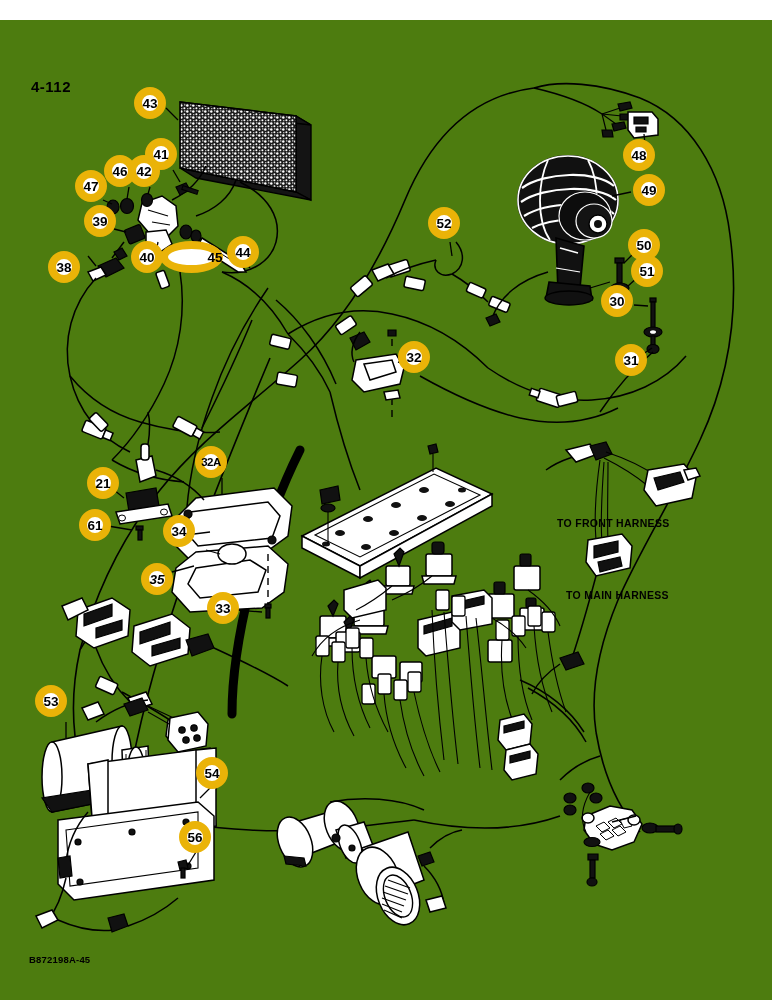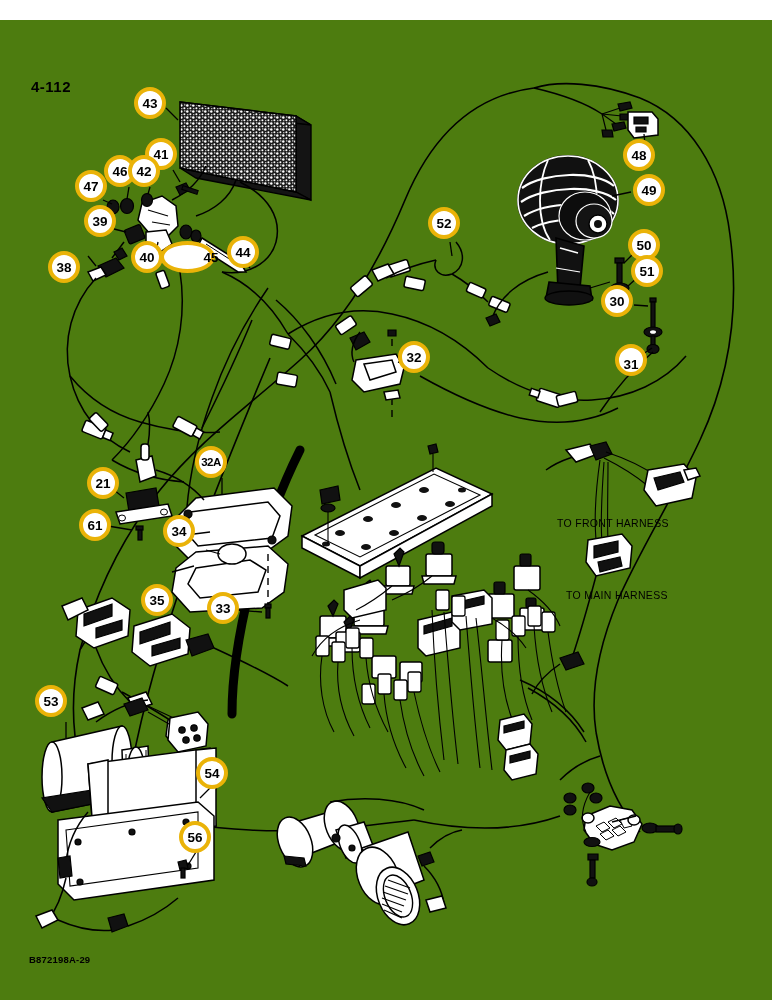--- a/index.html
+++ b/index.html
@@ -4,42 +4,42 @@
 <style>
   html,body{margin:0;padding:0;background:#ffffff;}
   body{width:772px;height:1000px;overflow:hidden;
        font-family:"Liberation Sans",sans-serif;color:#000;}
   #page{position:relative;width:772px;height:1000px;background:#4d7c0f;margin-top:20px;}
   svg#art{position:absolute;left:0;top:0;width:772px;height:1000px;}
   .pageno{position:absolute;left:31px;top:58px;font-size:15px;font-weight:bold;
           letter-spacing:.5px;}
   .figcode{position:absolute;left:29px;top:934px;font-size:9.5px;font-weight:bold;
            letter-spacing:.2px;}
-  .harnesslbl{position:absolute;font-size:10.5px;font-weight:normal;letter-spacing:.3px;}
+  .harnesslbl{position:absolute;font-size:10.5px;font-weight:bold;letter-spacing:.3px;}
   
-  .co{position:absolute;width:32px;height:32px;border:4px solid #eab308;border-radius:50%;
+  .co{position:absolute;width:32px;height:32px;border:8px solid #eab308;border-radius:50%;
       background:#fff;display:flex;align-items:center;justify-content:center;
       font-size:13.5px;font-weight:bold;box-sizing:border-box;}
   .co.sm{font-size:11.5px;letter-spacing:-.5px;}
   .wire{fill:none;stroke:#000;stroke-width:1.5;}
   .wire-thin{fill:none;stroke:#000;stroke-width:1.1;}
   .cab{fill:none;stroke:#000;stroke-width:1.6;}
   .lead{stroke:#000;stroke-width:1.3;fill:none;}
   .part{fill:#fff;stroke:#000;stroke-width:1.5;}
   .partd{fill:#111;stroke:#000;stroke-width:1.2;}
   .dash{fill:none;stroke:#000;stroke-width:1.4;stroke-dasharray:7 5;}
   .thickcable{fill:none;stroke:#000;stroke-width:9;stroke-linecap:round;}
 </style>
 </head>
 <body>
 
 <div id="page">
 
   <div class="pageno">4-112</div>
-  <div class="figcode">B872198A-29</div>
+  <div class="figcode">B872198A-45</div>
 
   <svg id="art" viewBox="0 0 772 1000">
 
     <g>
       <path class="cab" d="M534,68 C560,60 600,63 640,78"></path>
       <path class="cab" d="M534,68 C470,76 430,120 405,180 C380,240 345,300 300,340
                             C250,385 200,420 160,470 C120,520 95,575 80,630"></path>
       <path class="cab" d="M80,630 C70,675 72,720 84,760"></path>
       <path class="cab" d="M640,78 C690,98 722,150 730,215 C740,290 728,360 700,420"></path>
       <path class="cab" d="M700,420 C672,480 640,530 618,580 C598,628 590,672 596,712"></path>
@@ -708,21 +708,21 @@
       </div>
       <div class="co" style="left: 87px; top: 447px;">
         <span>21</span>
       </div>
       <div class="co" style="left: 79px; top: 489px;">
         <span>61</span>
       </div>
       <div class="co" style="left: 163px; top: 495px;">
         <span>34</span>
       </div>
-      <div class="co" style="left: 141px; top: 564px;">
+      <div class="co" style="left: 141px; top: 543px; font-style: italic;">
         <span>35</span>
       </div>
       <div class="co" style="left: 207px; top: 572px;">
         <span>33</span>
       </div>
       <div class="co" style="left: 35px; top: 665px;">
         <span>53</span>
       </div>
       <div class="co" style="left: 196px; top: 737px;">
         <span>54</span>

